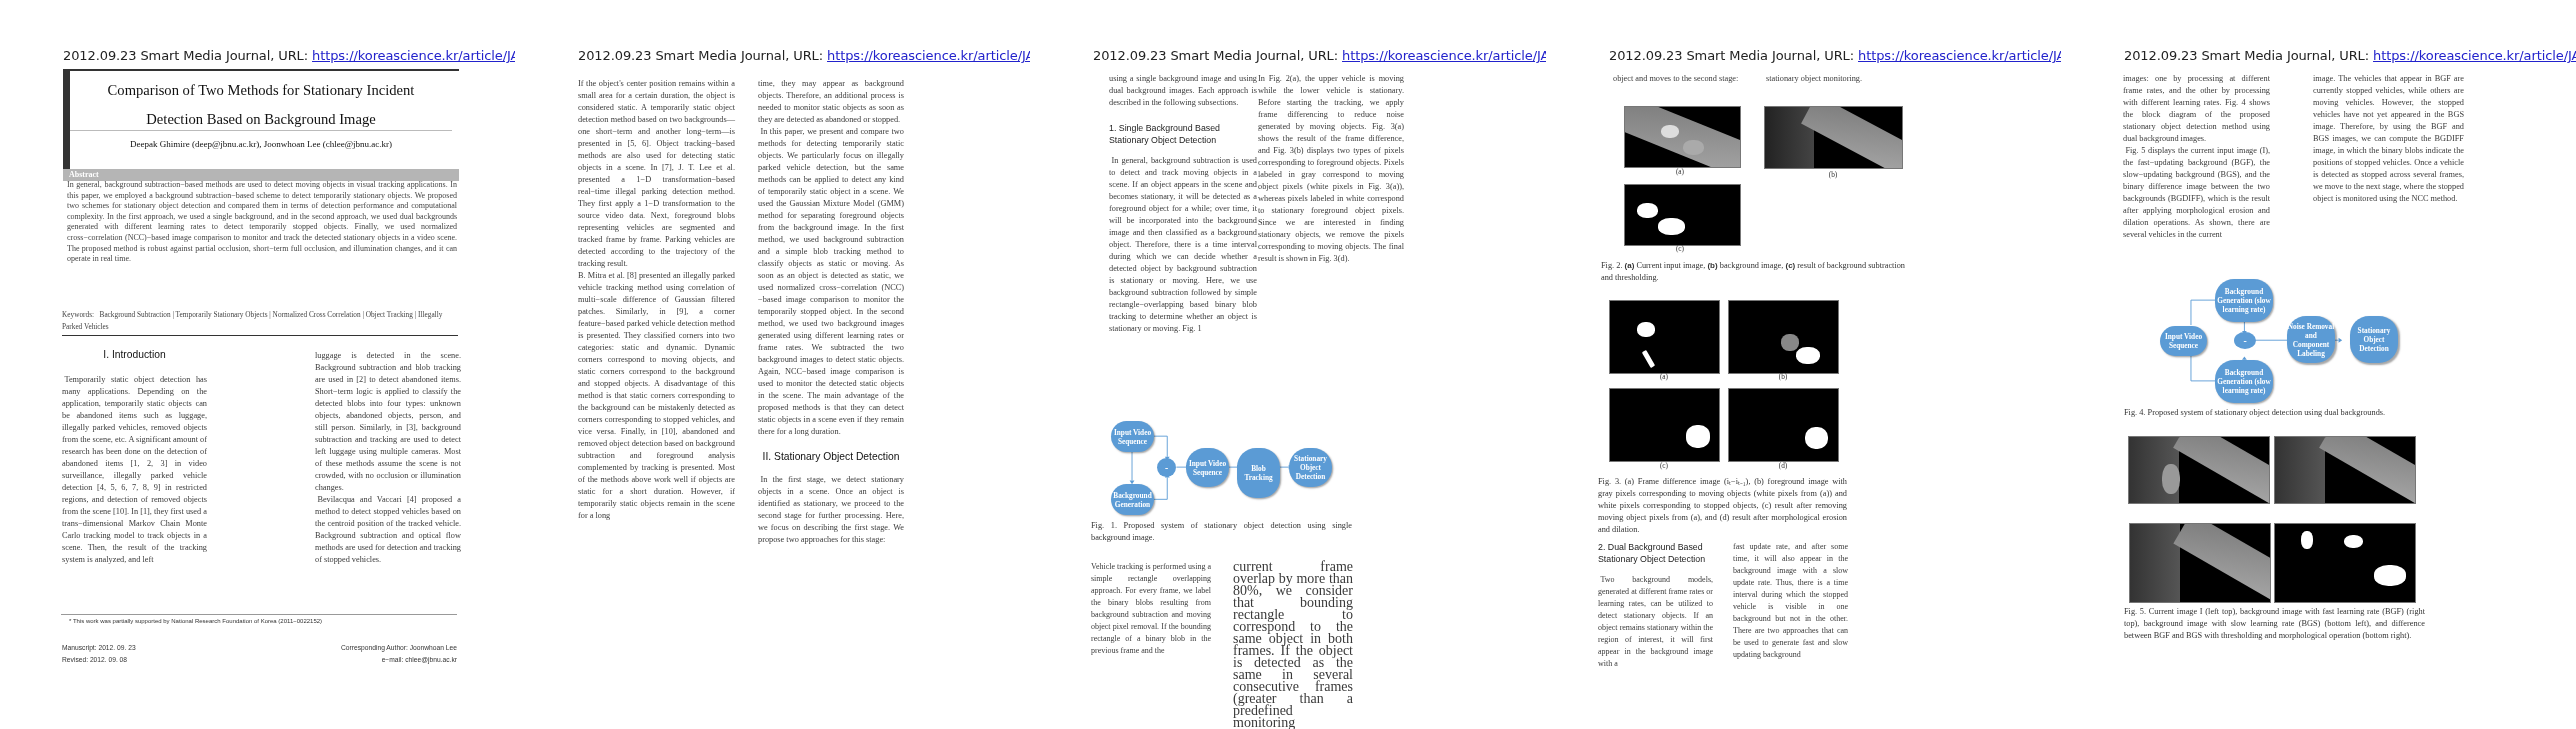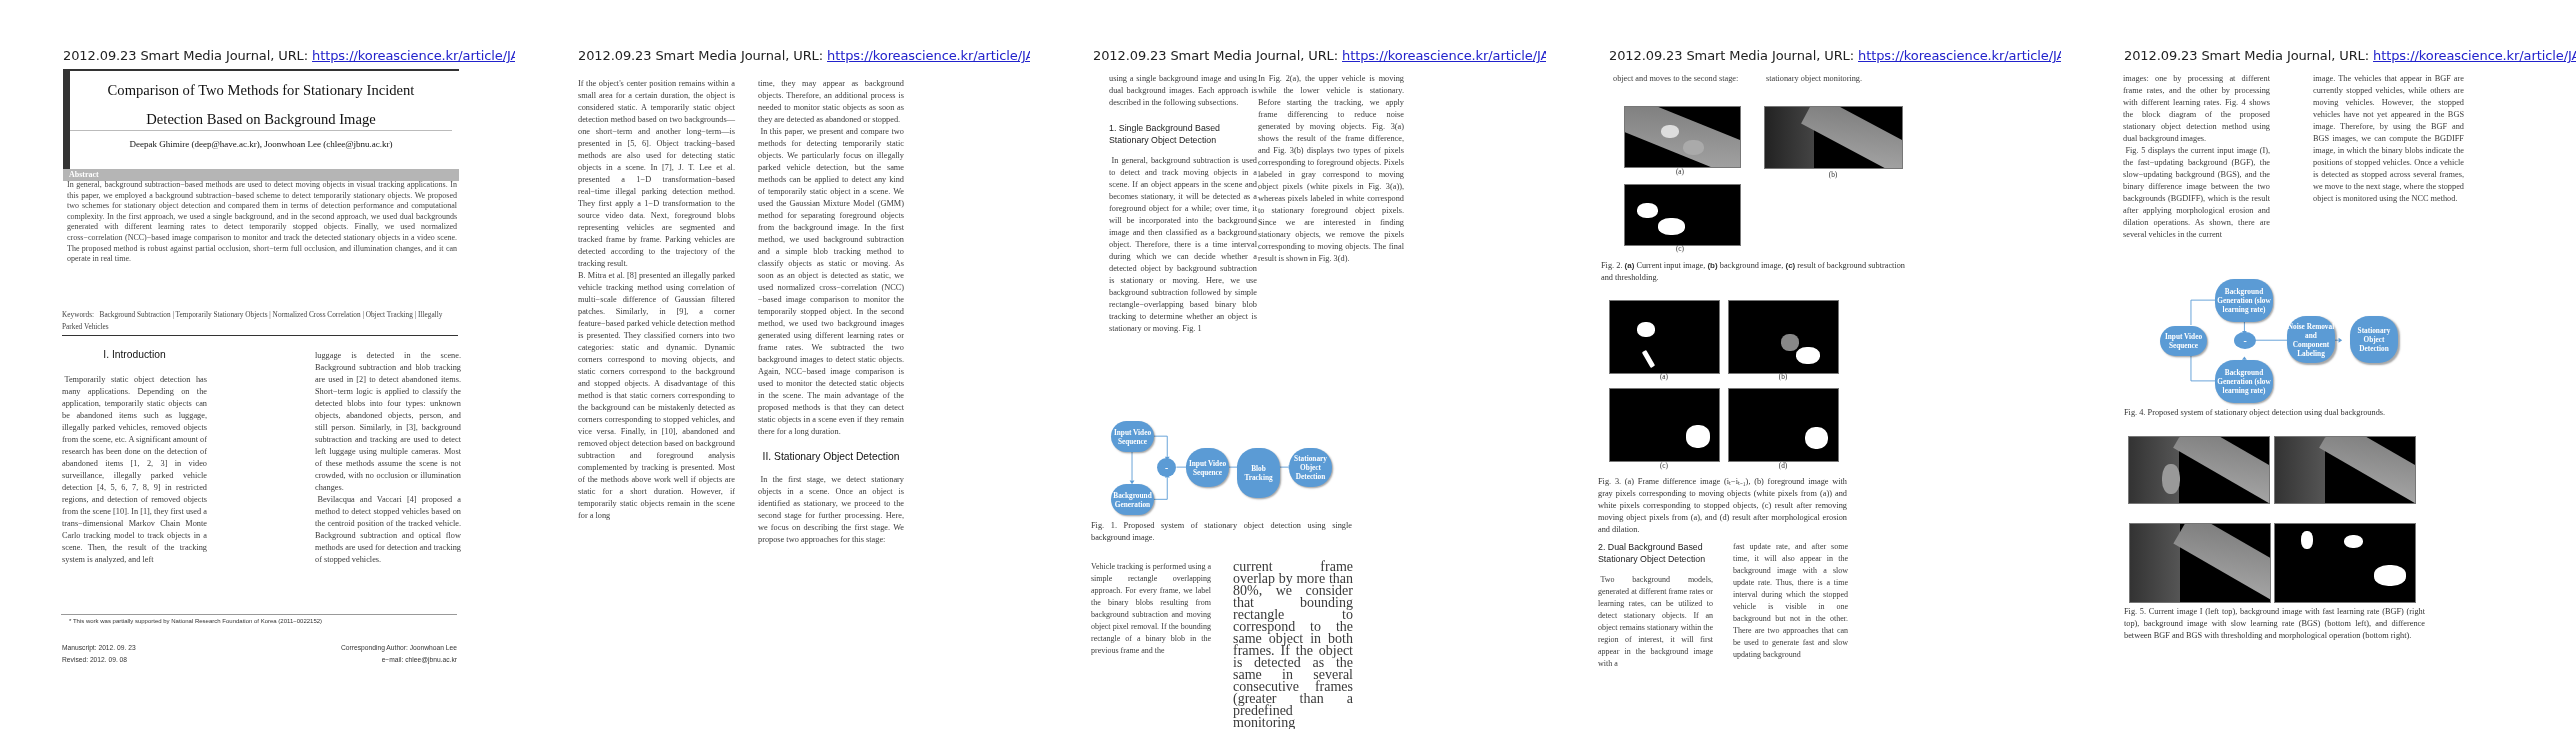--- a/index.html
+++ b/index.html
@@ -55,21 +55,21 @@
   <div class="hdr">
     <span>2012.09.23 Smart Media Journal, URL: </span><a>https://koreascience.kr/article/JAKO201207339092326.page</a>
   </div>
 
   <div class="title-block">
     <div class="title-text">
       <div>Comparison of Two Methods for Stationary Incident</div>
       <div>Detection Based on Background Image</div>
     </div>
     <div class="title-rule"></div>
-    <div class="authors">Deepak Ghimire (deep@have.ac.kr), Joonwhoan Lee (chlee@jbnu.ac.kr)</div>
+    <div class="authors">Deepak Ghimire (deep@jbnu.ac.kr), Joonwhoan Lee (chlee@jbnu.ac.kr)</div>
   </div>
 
   <div class="abs-bar">Abstract</div>
   <div class="abstract">In general, background subtraction−based methods are used to detect moving objects in visual tracking applications. In this paper, we employed a background subtraction−based scheme to detect temporarily stationary objects. We proposed two schemes for stationary object detection and compared them in terms of detection performance and computational complexity. In the first approach, we used a single background, and in the second approach, we used dual backgrounds generated with different learning rates to detect temporarily stopped objects. Finally, we used normalized cross−correlation (NCC)−based image comparison to monitor and track the detected stationary objects in a video scene. The proposed method is robust against partial occlusion, short−term full occlusion, and illumination changes, and it can operate in real time.</div>
 
   <div class="keywords">
     <span>Keywords:</span>&nbsp;&nbsp;
     <span>Background Subtraction | Temporarily Stationary Objects | Normalized Cross Correlation | Object Tracking | Illegally Parked Vehicles</span>
   </div>
   <div class="thick-rule"></div>

